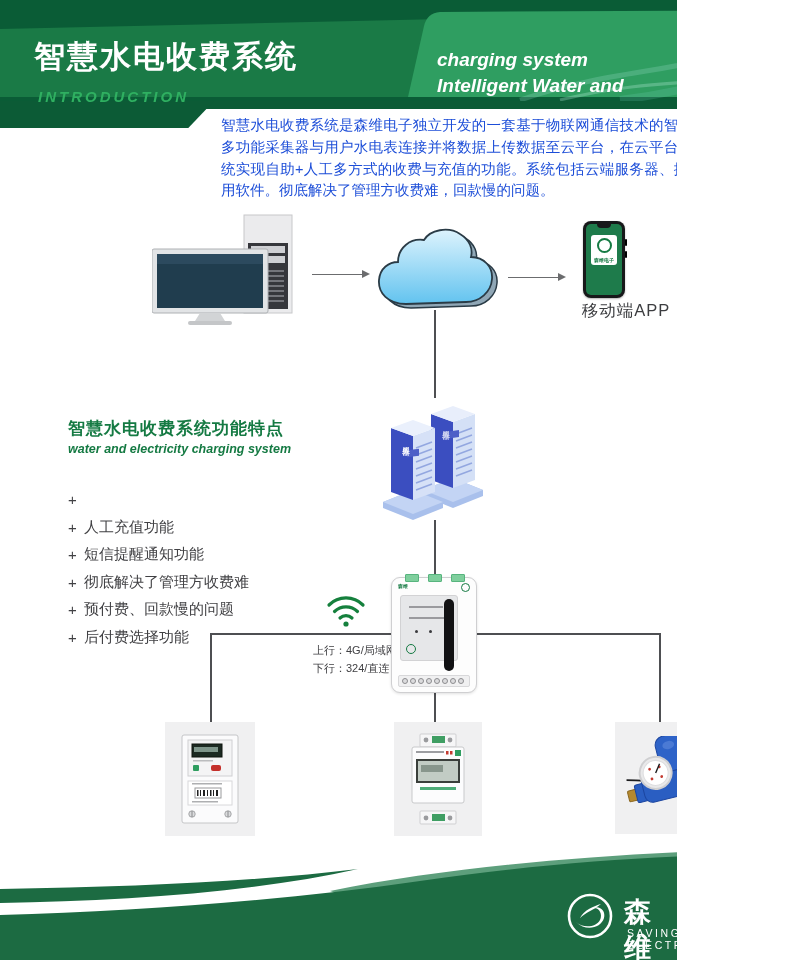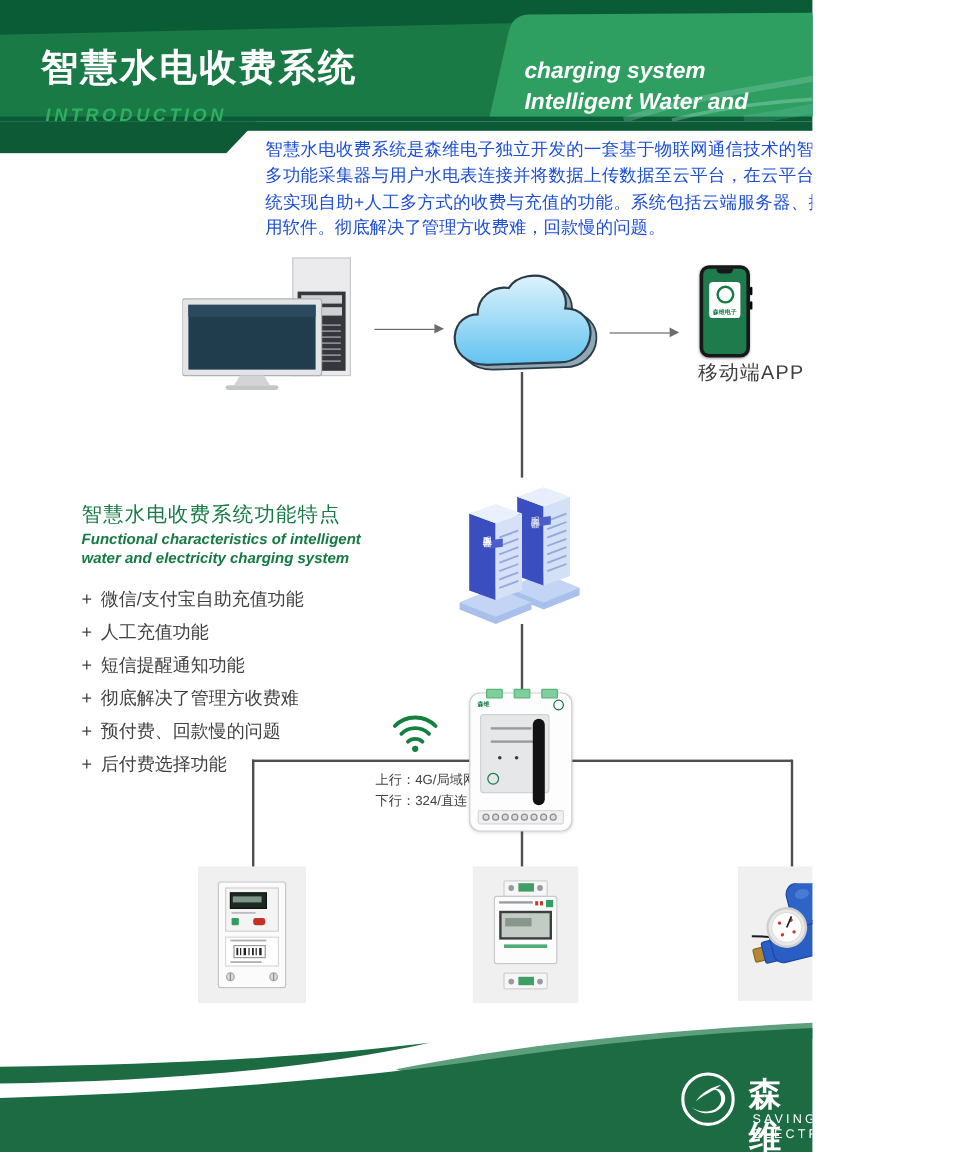--- a/index.html
+++ b/index.html
@@ -42,21 +42,21 @@
   .phone-card{position:absolute;left:50%;top:14px;width:26px;height:30px;margin-left:-13px;background:#fff;
               border-radius:3px;text-align:center;}
   .phone-card .ring{display:inline-block;width:11px;height:11px;margin-top:3px;border:2px solid #157a43;
                     border-radius:50%;}
   .phone-card .txt{font-size:5px;color:#157a43;font-weight:bold;line-height:6px;}
   .phone-btn{position:absolute;right:-2px;width:2px;height:7px;background:#000;border-radius:1px;}
   .phone-label{position:absolute;left:558px;top:300px;width:92px;text-align:center;font-size:16.5px;
                color:#3c3d40;letter-spacing:1px;margin-left:22px;}
 
   
-  .feat-title{position:absolute;left:68px;top:417px;font-size:17px;font-weight:normal;color:#157a43;
+  .feat-title{position:absolute;left:68px;top:417px;font-size:17px;font-weight:bold;color:#157a43;
               letter-spacing:1px;}
   .feat-sub{position:absolute;left:68px;top:442px;font-size:12.5px;font-weight:bold;font-style:italic;
             color:#157a43;line-height:15.5px;}
   .feat-list{position:absolute;left:68px;top:486px;}
   .feat-row{display:flex;align-items:center;height:27.5px;color:#414144;font-size:15px;}
   .feat-row .plus{width:16px;font-size:15px;color:#414144;}
 
   .server-label{position:absolute;writing-mode:vertical-rl;color:#fff;font-size:8px;letter-spacing:1px;}
 
   
@@ -166,27 +166,25 @@
 
   <div class="conn" style="left:434px;top:310px;width:1.5px;height:88px;"></div>
   <div class="conn" style="left:434px;top:520px;width:1.5px;height:58px;"></div>
   <div class="conn" style="left:434px;top:690px;width:1.5px;height:33px;"></div>
   <div class="conn" style="left:210px;top:633px;width:450px;height:1.5px;"></div>
   <div class="conn" style="left:210px;top:633px;width:1.5px;height:90px;"></div>
   <div class="conn" style="left:659px;top:633px;width:1.5px;height:90px;"></div>
 
   <div class="feat-title">智慧水电收费系统功能特点</div>
   <div class="feat-sub">
-    <div>Functional characteristics of intelligent</div>
     <div>water and electricity charging system</div>
   </div>
   <div class="feat-list">
       <div class="feat-row">
         <span class="plus">+</span>
-        <span>微信/支付宝自助充值功能</span>
       </div>
       <div class="feat-row">
         <span class="plus">+</span>
         <span>人工充值功能</span>
       </div>
       <div class="feat-row">
         <span class="plus">+</span>
         <span>短信提醒通知功能</span>
       </div>
       <div class="feat-row">

